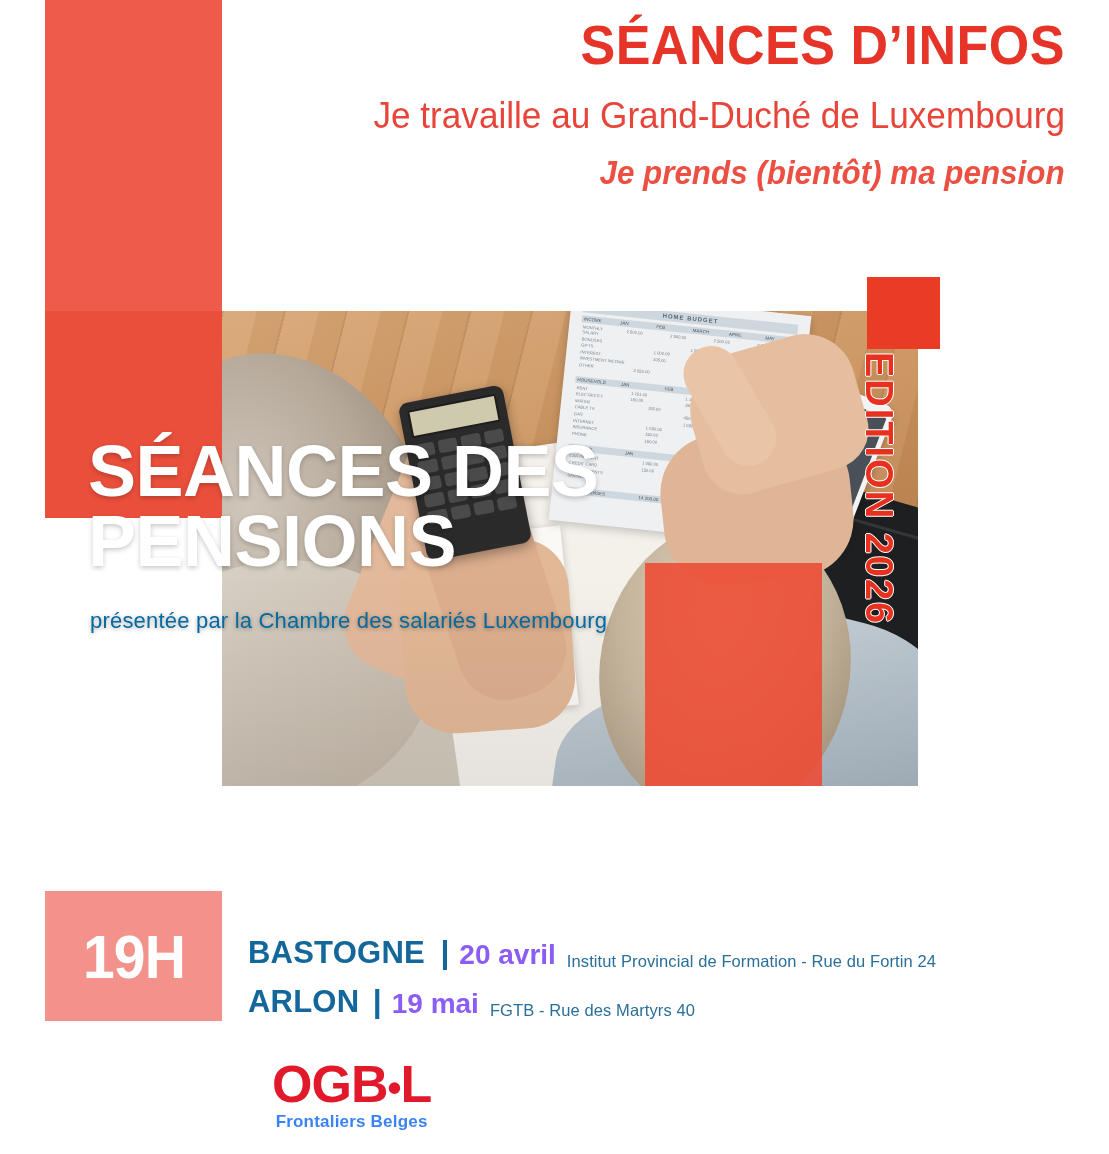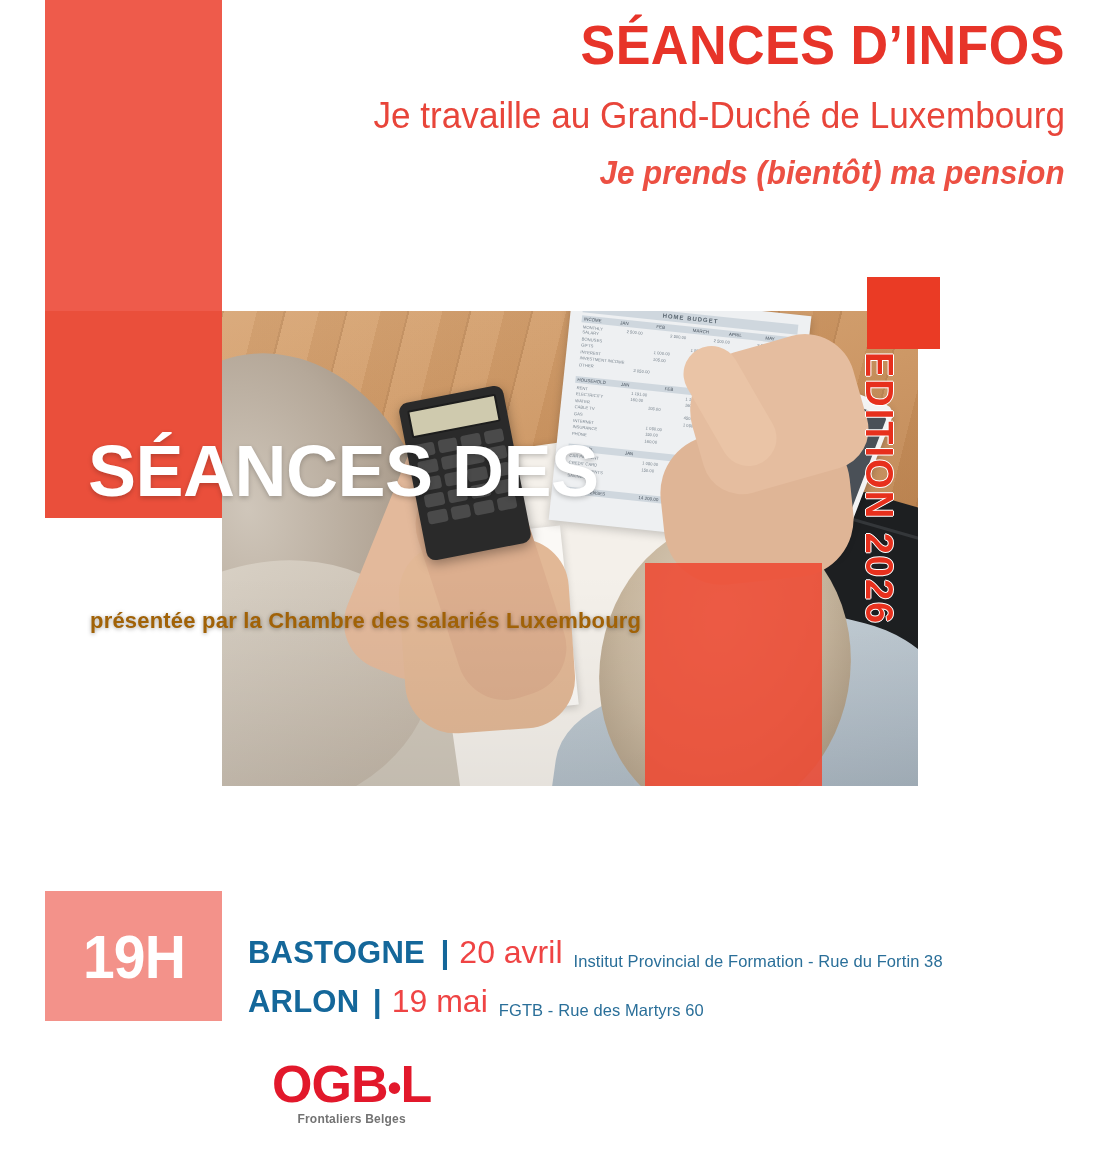--- a/index.html
+++ b/index.html
@@ -117,47 +117,47 @@
   
   .red-sq-left{position:absolute;left:45px;top:311px;width:177px;height:207px;background:#e8422c;opacity:.93;}
   .red-sq-topright{position:absolute;left:867px;top:277px;width:73px;height:72px;background:#ea3b25;}
   .red-rect-mid{position:absolute;left:645px;top:563px;width:177px;height:223px;background:#ee4a33;opacity:.88;}
 
   
   .title{position:absolute;left:88px;top:437px;color:#fff;font-weight:bold;
     font-size:72px;line-height:0.97;letter-spacing:-0.5px;white-space:nowrap;
     text-shadow:0 2px 5px rgba(0,0,0,.22);}
   .title .l2{display:block;}
-  .title-sub{position:absolute;left:90px;top:608px;color:#a16207;font-size:22px;font-weight:700;
+  .title-sub{position:absolute;left:90px;top:608px;color:#0369a1;font-size:22px;font-weight:400;
     letter-spacing:0.2px;white-space:nowrap;text-shadow:0 1px 4px rgba(0,0,0,.35);}
 
   
   .edition{position:absolute;left:900px;top:352px;
     color:#e7301d;font-weight:bold;font-size:38px;letter-spacing:2px;
     transform:rotate(90deg);transform-origin:left top;white-space:nowrap;
     text-shadow:1px 0 0 #fff,-1px 0 0 #fff,0 1px 0 #fff,0 -1px 0 #fff;}
 
   
   .hour-box{position:absolute;left:45px;top:891px;width:177px;height:130px;background:#f3928a;}
   .hour-box span{position:absolute;left:50%;top:50%;transform:translate(-50%,-50%) scaleX(0.92);
     color:#fff;font-weight:bold;font-size:62px;letter-spacing:-1px;white-space:nowrap;}
 
   .sessions{position:absolute;left:248px;top:934px;width:820px;}
   .srow{display:flex;align-items:flex-end;white-space:nowrap;margin-bottom:12px;}
   .scity{color:#14679a;font-weight:bold;font-size:32px;letter-spacing:0.2px;transform:scaleX(0.97);transform-origin:left;}
   .sbar{color:#14679a;font-weight:bold;font-size:32px;margin:0 10px;}
-  .sdate{color:#ef4444;font-weight:normal;font-size:32px;}
+  .sdate{color:#8b5cf6;font-weight:bold;font-size:28px;}
   .svenue{color:#2a6f99;font-size:16.5px;font-weight:400;margin-left:11px;letter-spacing:0.1px;}
 
   
   .logo{position:absolute;left:272px;top:1058px;}
   .logo-main{color:#e2182b;font-weight:bold;font-size:52px;letter-spacing:-1px;line-height:1;
     transform:scaleX(1.0);text-align:right;}
   .logo-main .dot{font-size:40px;vertical-align:middle;}
-  .logo-sub{color:#737373;font-weight:bold;font-size:12px;letter-spacing:0.2px;margin-top:2px;text-align:center;}
+  .logo-sub{color:#3b82f6;font-weight:bold;font-size:17px;letter-spacing:0.2px;margin-top:2px;text-align:center;}
 </style>
 </head>
 <body>
 
 <div class="poster">
 
   <div class="header">
     <div class="hdr-title">SÉANCES D’INFOS</div>
     <div class="hdr-sub1">Je travaille au Grand-Duché de Luxembourg</div>
     <div class="hdr-sub2">Je prends (bientôt) ma pension</div>
@@ -345,41 +345,42 @@
       <div class="photo-shade"></div>
     </div>
   </div>
 
   <div class="red-sq-left"></div>
   <div class="red-sq-topright"></div>
   <div class="red-rect-mid"></div>
 
   <div class="title">
     <span class="l1">SÉANCES DES</span>
+    <span class="l2">PENSIONS</span>
   </div>
   <div class="title-sub">présentée par la Chambre des salariés Luxembourg</div>
 
   <div class="edition">EDITION 2026</div>
 
   <div class="hour-box">
     <span>19H</span>
   </div>
 
   <div class="sessions">
     <div class="srow">
       <span class="scity">BASTOGNE</span>
       <span class="sbar">|</span>
       <span class="sdate">20 avril</span>
-      <span class="svenue">Institut Provincial de Formation - Rue du Fortin 38</span>
+      <span class="svenue">Institut Provincial de Formation - Rue du Fortin 24</span>
     </div>
     <div class="srow">
       <span class="scity">ARLON</span>
       <span class="sbar">|</span>
       <span class="sdate">19 mai</span>
-      <span class="svenue">FGTB - Rue des Martyrs 60</span>
+      <span class="svenue">FGTB - Rue des Martyrs 40</span>
     </div>
   </div>
 
   <div class="logo">
     <div class="logo-main"><span>OGB</span><span class="dot">•</span><span>L</span></div>
     <div class="logo-sub">Frontaliers Belges</div>
   </div>
 
 </div>
 

